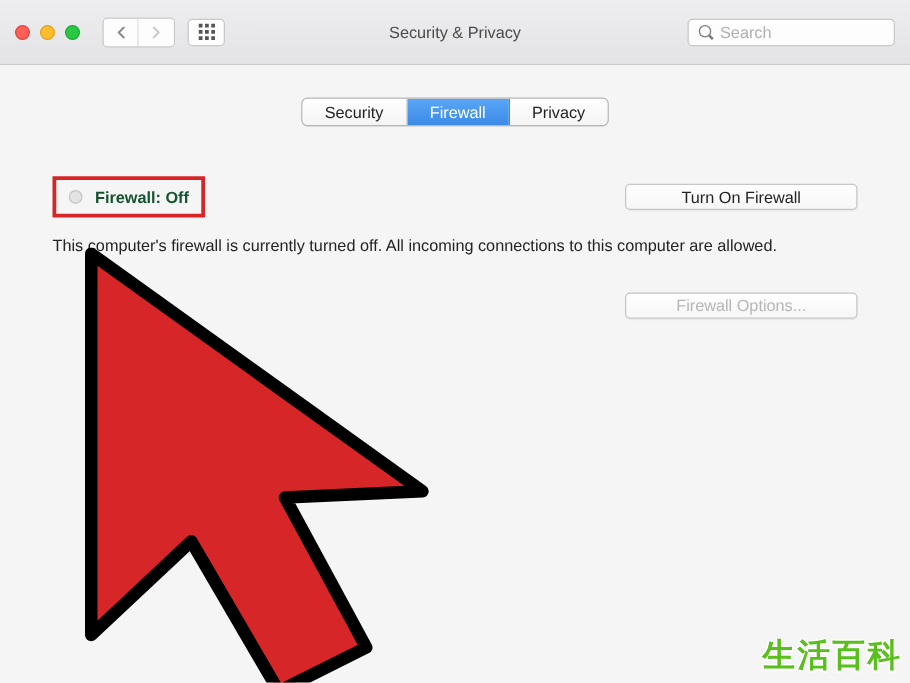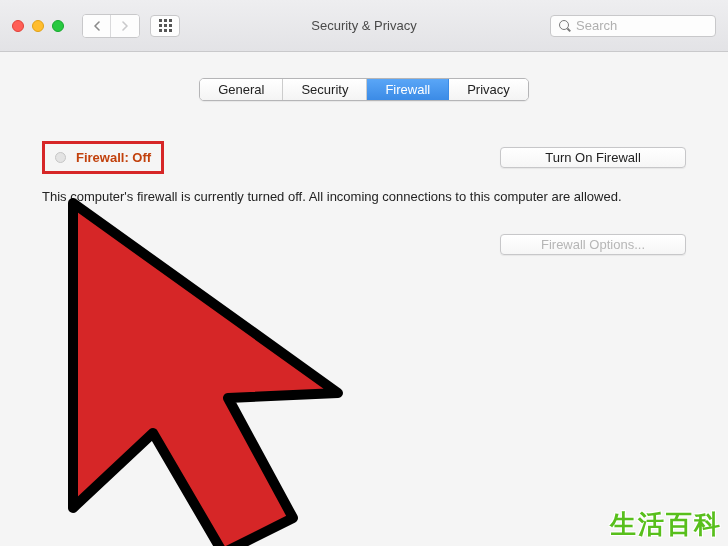--- a/index.html
+++ b/index.html
@@ -172,21 +172,21 @@
     .status-dot {
       width: 11px;
       height: 11px;
       border-radius: 50%;
       background: #e3e3e3;
       border: 1px solid #c6c6c6;
     }
     .status-label {
       font-size: 13px;
       font-weight: 700;
-      color: #c2410c;
+      color: #14532d;
     }
     .turn-on-btn, .options-btn {
       background: linear-gradient(to bottom, #ffffff, #f6f6f6);
       border: 1px solid #c7c7c9;
       border-radius: 4px;
       padding: 2px 0;
       width: 186px;
       font-size: 13px;
       color: #222;
       text-align: center;
@@ -270,21 +270,20 @@
   </div>
   <div class="window-title">Security &amp; Privacy</div>
   <div class="search-box">
     <span class="search-icon"></span>
     <span class="search-placeholder">Search</span>
   </div>
 </div>
 
 <div class="content">
   <div class="segmented">
-    <div class="seg-item">General</div>
     <div class="seg-item">Security</div>
     <div class="seg-item active">Firewall</div>
     <div class="seg-item">Privacy</div>
   </div>
 
   <div class="firewall-section">
     <div class="status-row">
       <div class="status-left">
         <span class="status-dot"></span>
         <span class="status-label">Firewall: Off</span>

